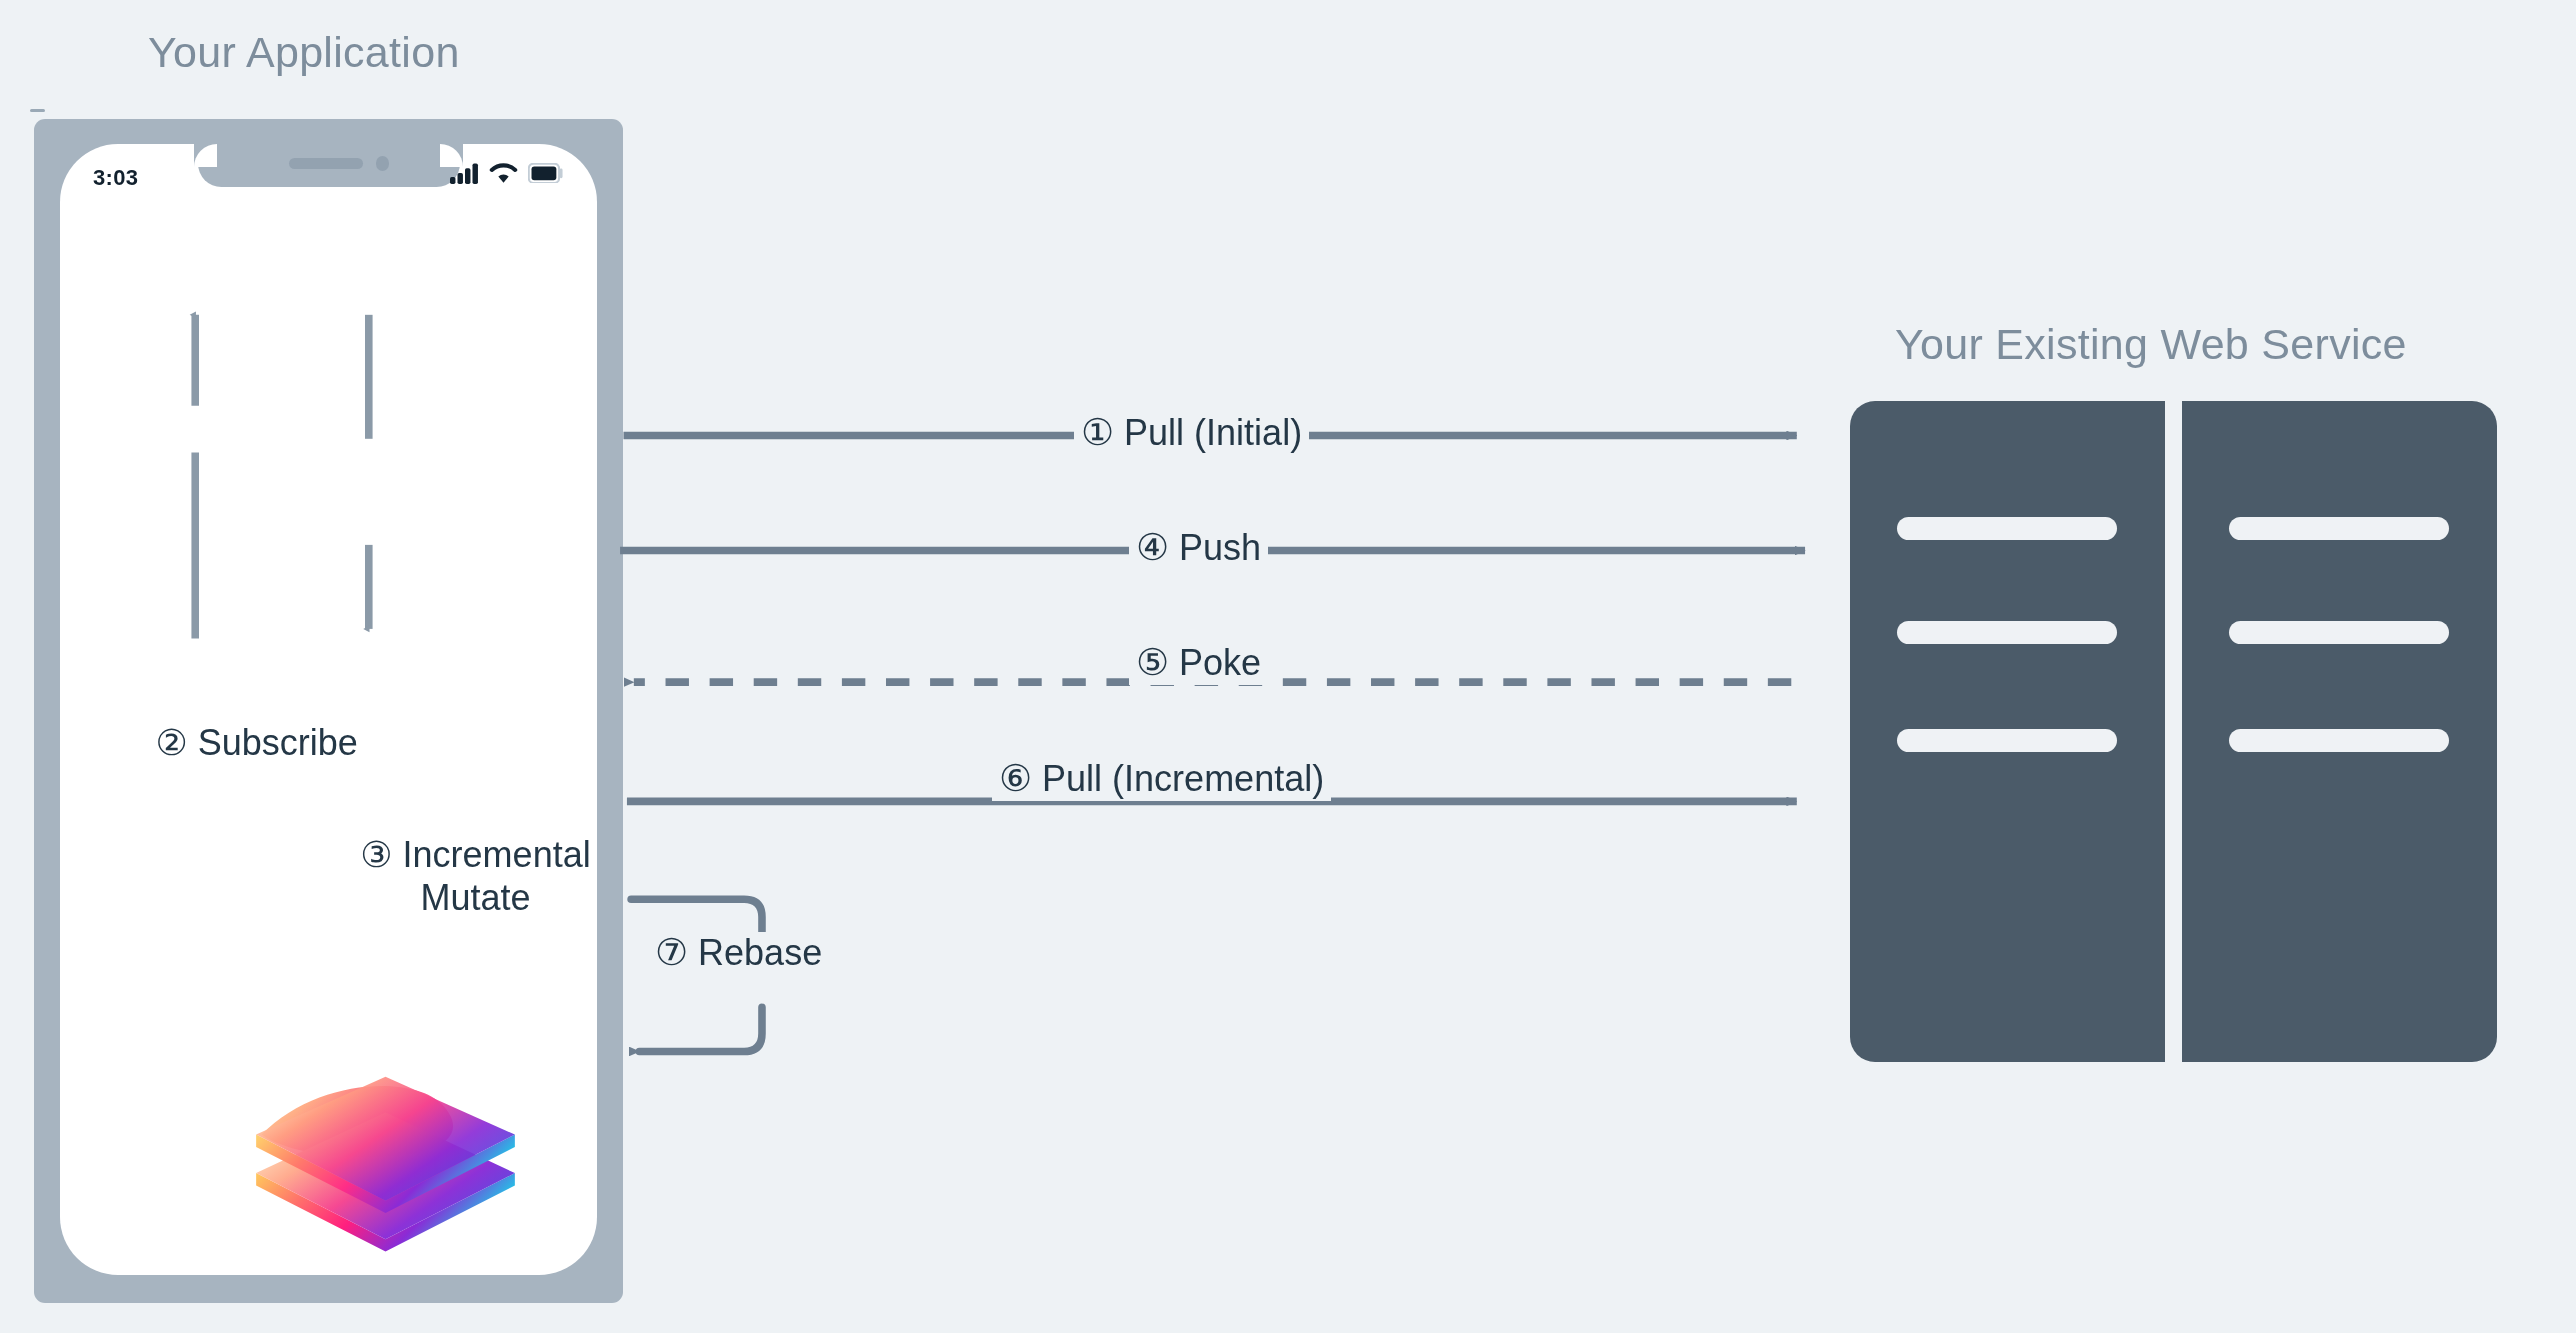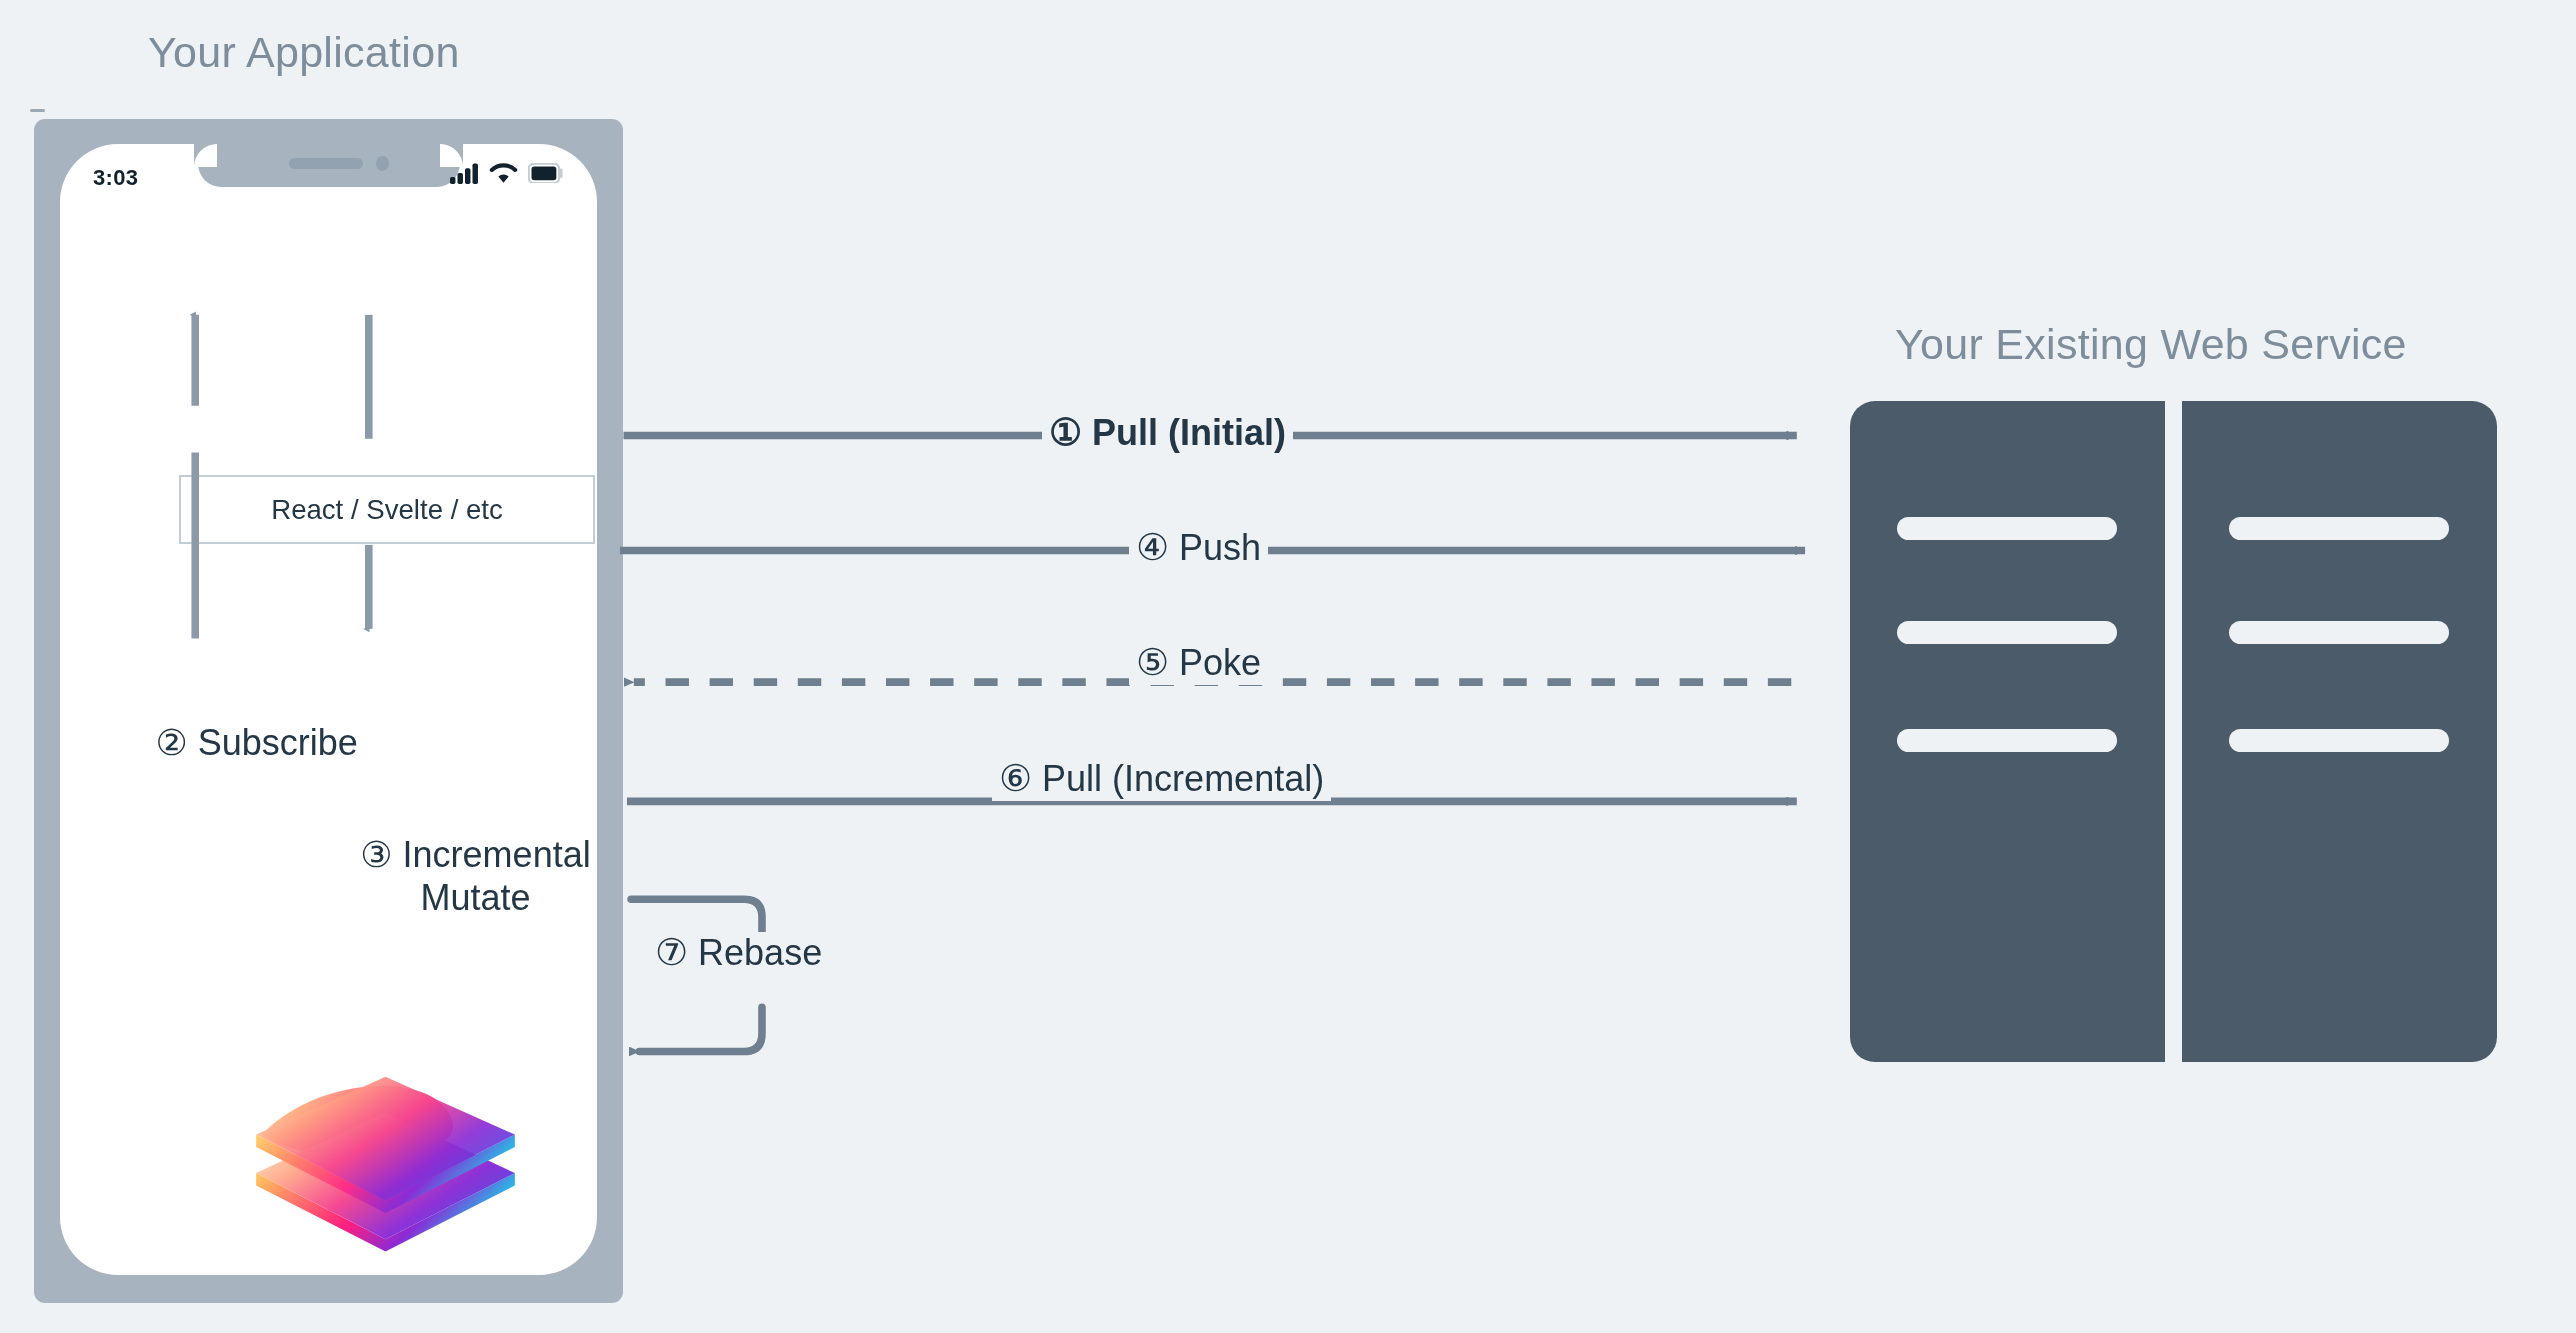--- a/index.html
+++ b/index.html
@@ -190,21 +190,21 @@
 
   .inphone-label {
     position: absolute;
     color: #243746;
     font-size: 36px;
     background: #ffffff;
     padding: 0 5.5px;
     line-height: 1.2;
   }
 
-  #label-pull-initial { left: 1042px; top: 412px; font-weight: bold; }
+  #label-pull-initial { left: 1074px; top: 412px; }
   #label-push         { left: 1129px; top: 527px; }
   #label-poke         { left: 1129px; top: 642px; }
   #label-pull-inc     { left: 992px; top: 758px; }
   #label-rebase       { left: 648px;  top: 932px; }
 
   #label-subscribe    { left: 90px;  top: 577px; text-align: center; }
   #label-mutate       { left: 262px;  top: 689px; width: 296px; text-align: center; }
 
   #tiny-tick {
     position: absolute;
@@ -253,23 +253,20 @@
           <path d="M4 11.5 A25 25 0 0 1 38 11.5" stroke="#12212e" stroke-width="6" fill="none" stroke-linecap="round"></path>
         </svg>
 
         <svg width="36" height="20.7" viewBox="0 0 52 30">
           <rect x="1" y="1" width="44" height="28" rx="7" fill="none" stroke="#c3cdd6" stroke-width="3"></rect>
           <rect x="5" y="5" width="36" height="20" rx="4" fill="#12212e"></rect>
           <path d="M48 10 v10" stroke="#c3cdd6" stroke-width="4" stroke-linecap="round"></path>
         </svg>
       </div>
 
-      <div id="framework-box">
-        <span>React / Svelte / etc</span>
-      </div>
 
       <svg id="replicache-logo" viewBox="0 0 420 300">
         <defs>
           <linearGradient id="gBlob" x1="0" y1="0" x2="1" y2="0.4">
             <stop offset="0%" stop-color="#ffe1a8"></stop>
             <stop offset="28%" stop-color="#ffab82"></stop>
             <stop offset="58%" stop-color="#fb5f7f"></stop>
             <stop offset="100%" stop-color="#f43f9d"></stop>
           </linearGradient>
           <linearGradient id="gTop" x1="0" y1="0.2" x2="1" y2="0.9">

